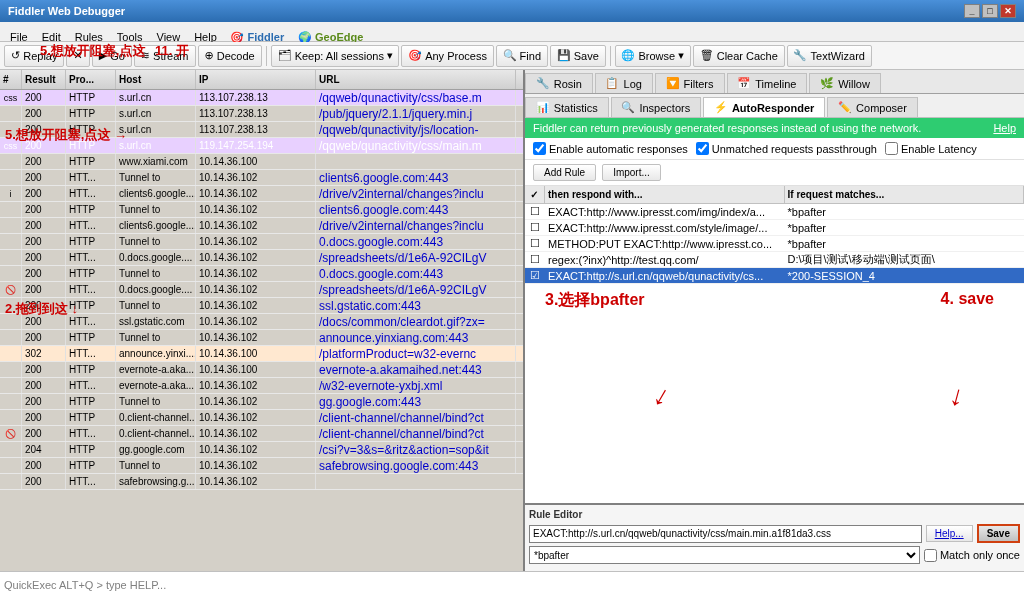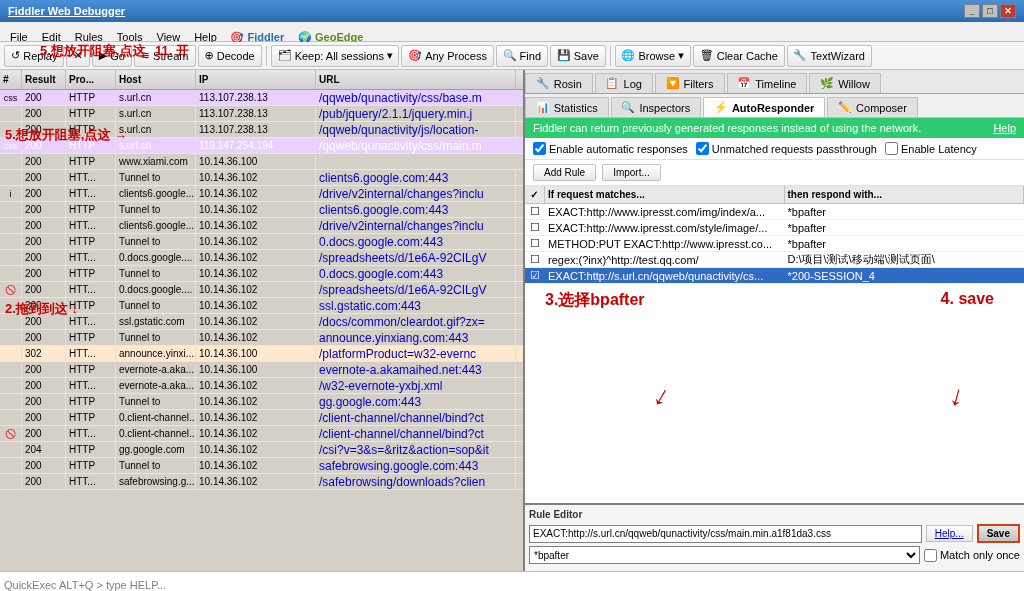--- a/index.html
+++ b/index.html
@@ -9,21 +9,21 @@
     .title-bar {
       background: linear-gradient(to bottom, #4a90d9, #2b6cb0);
       color: white;
       height: 22px;
       display: flex;
       align-items: center;
       padding: 0 8px;
       font-size: 11px;
       font-weight: bold;
     }
-    .title-bar .title-text { flex: 1; text-decoration: underline; }
+    .title-bar .title-text { flex: 1; }
     .title-controls { display: flex; gap: 2px; }
     .title-btn {
       width: 16px; height: 14px;
       background: #c0c0c0;
       border: 1px solid #808080;
       color: black;
       font-size: 9px;
       display: flex; align-items: center; justify-content: center;
       cursor: pointer;
     }
@@ -676,21 +676,20 @@
     <div class="td" style="">Tunnel to</div>
     <div class="td" style="">10.14.36.102</div>
     <div class="td url-col" style="color:#0000cc;">safebrowsing.google.com:443</div>
   </div>
         <div class="table-row ">
     <div class="td icon-cell" style=""></div>
     <div class="td result-200" style="">200</div>
     <div class="td" style="">HTT...</div>
     <div class="td" style="">safebrowsing.g....</div>
     <div class="td" style="">10.14.36.102</div>
-    <div class="td url-col" style="color:#0000cc;">/safebrowsing/downloads?clien</div>
   </div>
       </div>
 
     <div class="anno1">5.想放开阻塞,点这 →</div>
     <div class="anno2" style="top:230px;">2.拖到到这 ↓</div>
   </div>
 
   <div class="right-panel right-wrapper">
 
     <div class="tabs-row" style="background:#e8e8e8; border-bottom:1px solid #a0a0a0;">
@@ -755,22 +754,22 @@
         </label>
       </div>
       <div class="action-row">
         <button class="action-btn">Add Rule</button>
         <button class="action-btn">Import...</button>
       </div>
 
       <div class="rules-table">
         <div class="rules-header">
           <div class="th rule-check">✓</div>
+          <div class="th">then respond with...</div>
           <div class="th">If request matches...</div>
-          <div class="th">then respond with...</div>
         </div>
         <div id="rules-rows">
             <div class="rules-row">
     <div class="rules-td rule-check" style="">☐</div>
     <div class="rules-td" style="">EXACT:http://www.ipresst.com/img/index/a...</div>
     <div class="rules-td" style="">*bpafter</div>
   </div>
             <div class="rules-row">
     <div class="rules-td rule-check" style="">☐</div>
     <div class="rules-td" style="">EXACT:http://www.ipresst.com/style/image/...</div>

